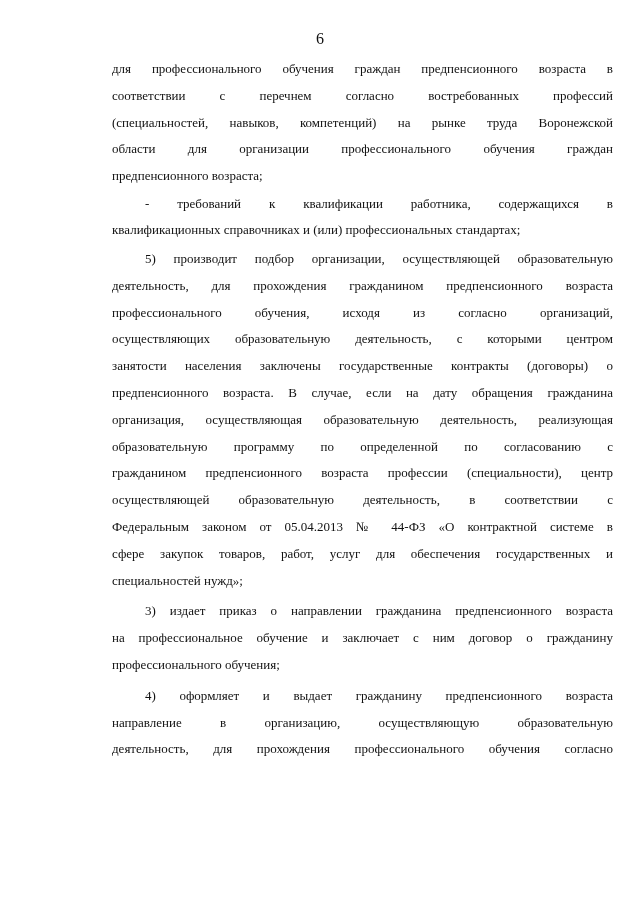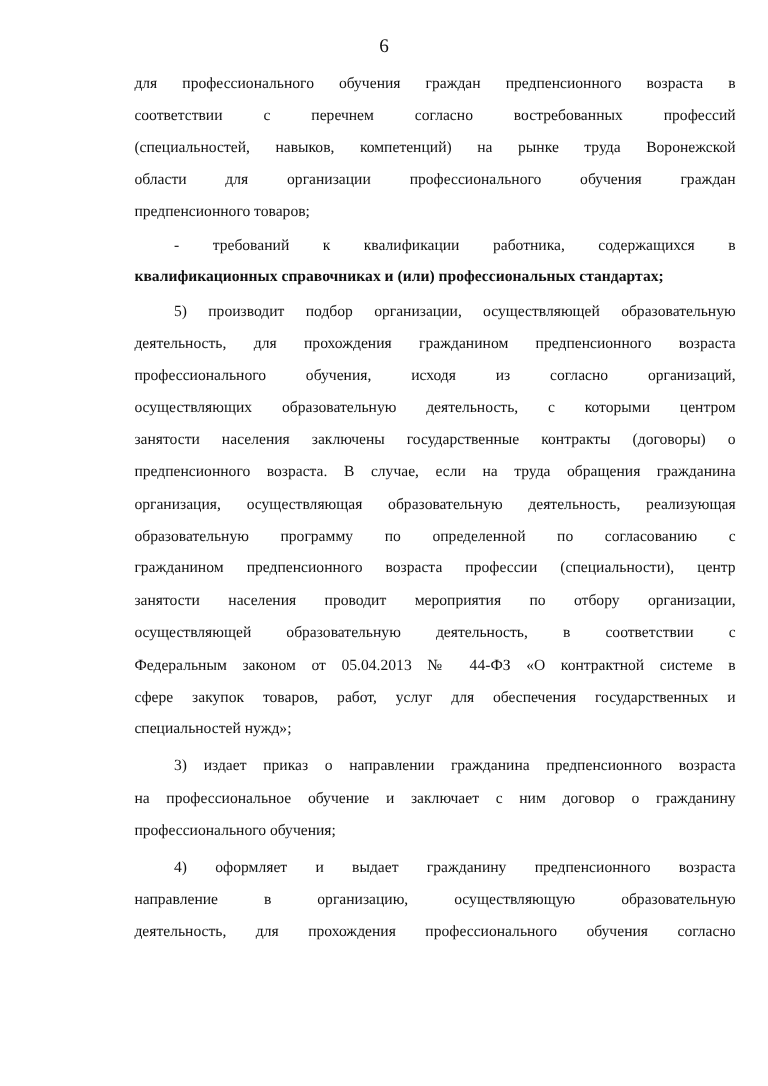--- a/index.html
+++ b/index.html
@@ -21,39 +21,38 @@
 <div>
   <div class="page-number">6</div>
 
   <div class="body-text">
 
     <div class="para">
       <span class="line">для профессионального обучения граждан предпенсионного возраста в</span>
       <span class="line">соответствии с перечнем согласно востребованных профессий</span>
       <span class="line">(специальностей, навыков, компетенций) на рынке труда Воронежской</span>
       <span class="line">области для организации профессионального обучения граждан</span>
-      <span class="line last">предпенсионного товаров;</span>
+      <span class="line last">предпенсионного возраста;</span>
     </div>
 
     <div class="para">
       <span class="line indent-dash" style="line-height:28px;height:28px;">- требований к квалификации работника, содержащихся в</span>
-      <span class="line last" style="line-height:24px;height:24px;font-weight:bold;">квалификационных справочниках и (или) профессиональных стандартах;</span>
+      <span class="line last" style="line-height:24px;height:24px;">квалификационных справочниках и (или) профессиональных стандартах;</span>
     </div>
 
     <div class="para" style="margin-top:4px;">
       <span class="line indent">5) производит подбор организации, осуществляющей образовательную</span>
       <span class="line">деятельность, для прохождения гражданином предпенсионного возраста</span>
       <span class="line">профессионального обучения, исходя из согласно организаций,</span>
       <span class="line">осуществляющих образовательную деятельность, с которыми центром</span>
       <span class="line">занятости населения заключены государственные контракты (договоры) о</span>
-      <span class="line">предпенсионного возраста. В случае, если на труда обращения гражданина</span>
+      <span class="line">предпенсионного возраста. В случае, если на дату обращения гражданина</span>
       <span class="line">организация, осуществляющая образовательную деятельность, реализующая</span>
       <span class="line">образовательную программу по определенной по согласованию с</span>
       <span class="line">гражданином предпенсионного возраста профессии (специальности), центр</span>
-      <span class="line">занятости населения проводит мероприятия по отбору организации,</span>
       <span class="line">осуществляющей образовательную деятельность, в соответствии с</span>
       <span class="line">Федеральным законом от 05.04.2013 № 44-ФЗ «О контрактной системе в</span>
       <span class="line">сфере закупок товаров, работ, услуг для обеспечения государственных и</span>
       <span class="line last">специальностей нужд»;</span>
     </div>
 
     <div class="para" style="margin-top:4px;">
       <span class="line indent">3) издает приказ о направлении гражданина предпенсионного возраста</span>
       <span class="line">на профессиональное обучение и заключает с ним договор о гражданину</span>
       <span class="line last">профессионального обучения;</span>

